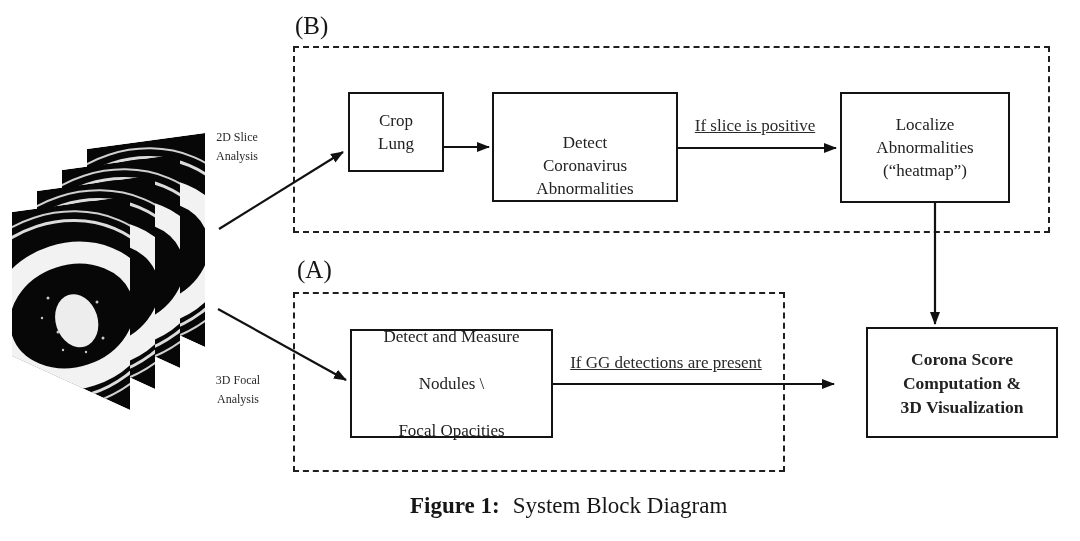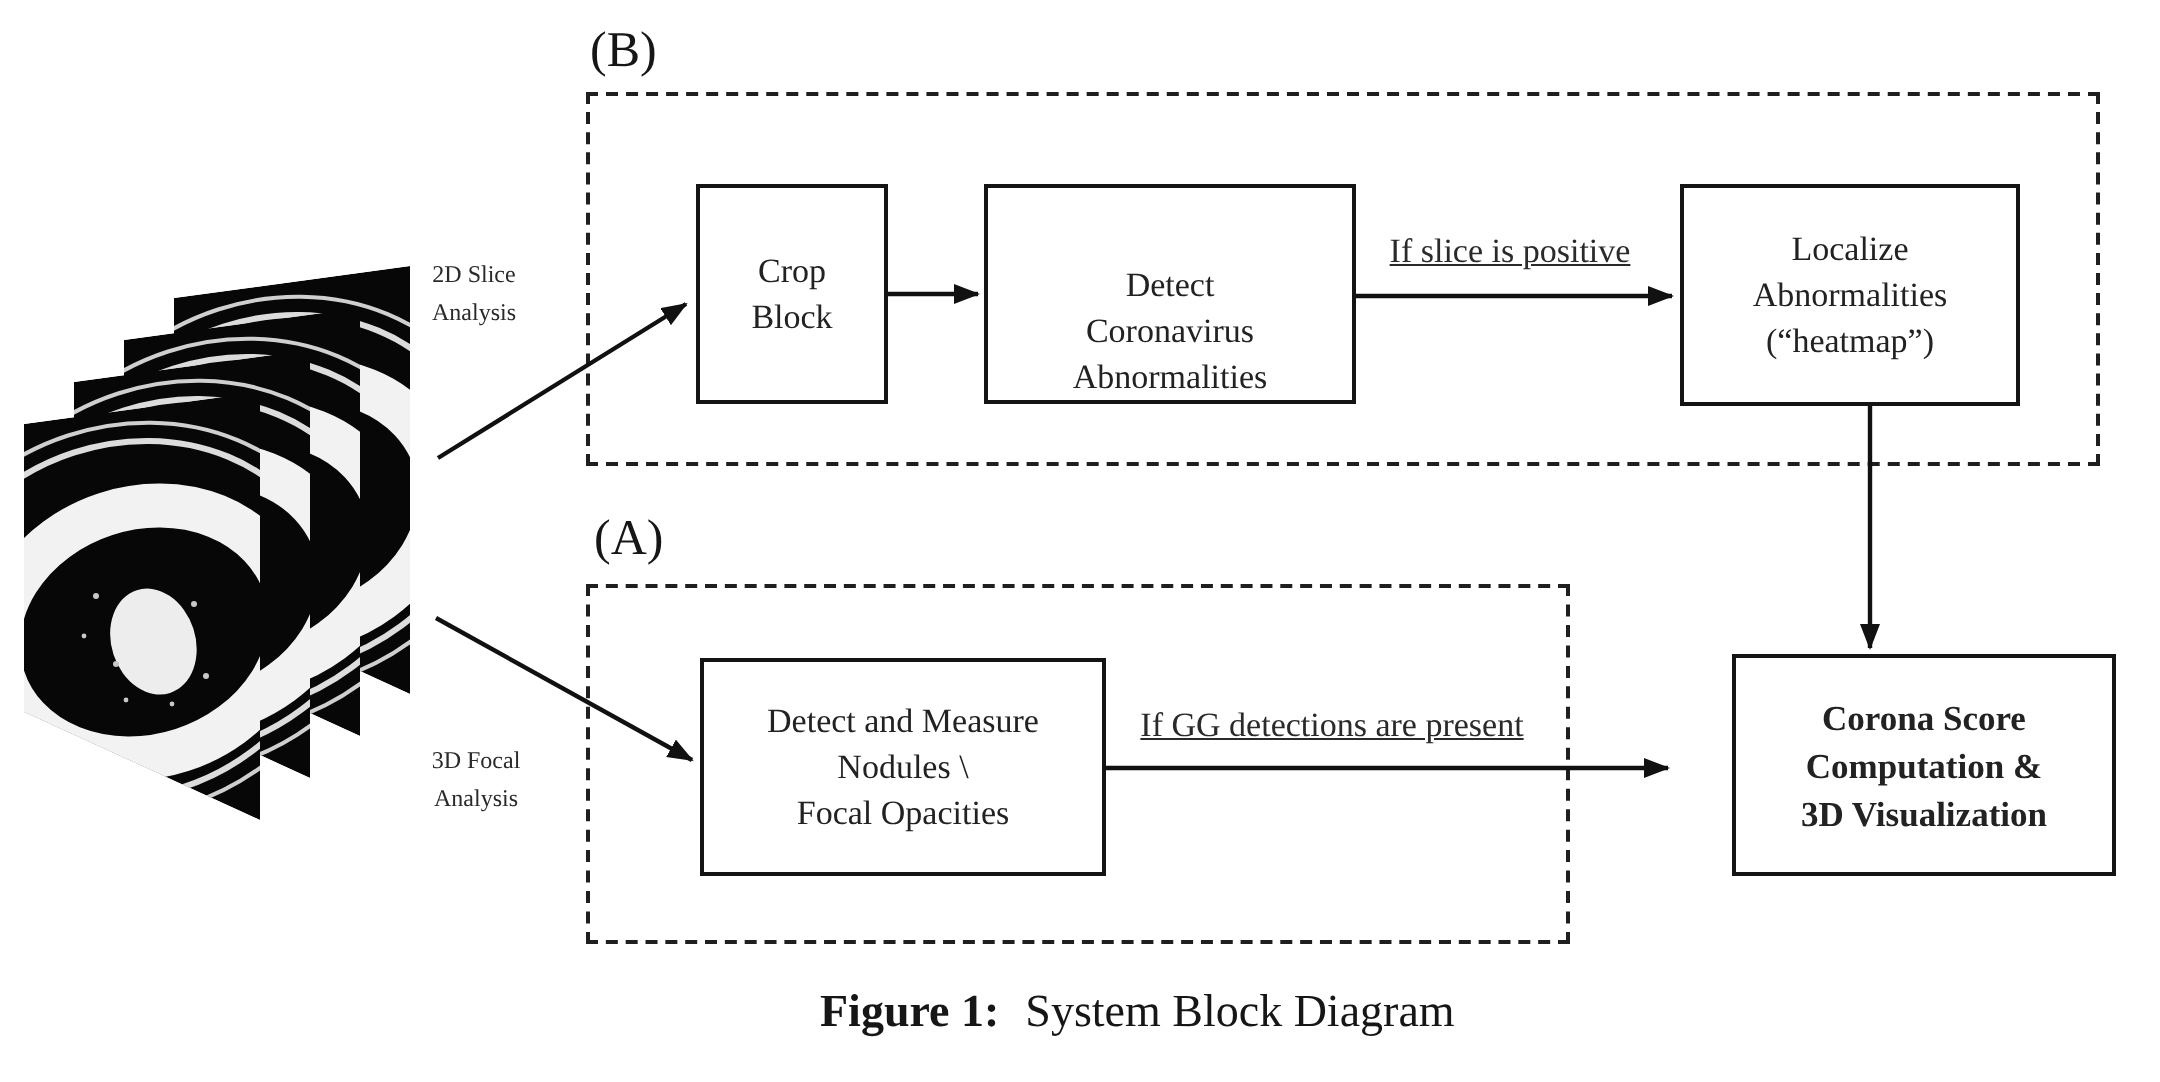--- a/index.html
+++ b/index.html
@@ -44,24 +44,24 @@
     flex-direction: column;
     justify-content: center;
     align-items: center;
     text-align: center;
     font-size: 17px;
     line-height: 23px;
     color: #222222;
     z-index: 3;
   }
   .node span { display: block; white-space: nowrap; }
-  .node-crop-lung      { left: 348px; top: 92px;  width: 96px;  height: 110px; }
+  .node-crop-lung      { left: 348px; top: 92px;  width: 96px;  height: 80px; }
   .node-detect-cov     { left: 492px; top: 92px;  width: 186px; height: 110px; justify-content: flex-end; }
   .node-localize       { left: 840px; top: 92px;  width: 170px; height: 111px; }
-  .node-detect-measure { left: 350px; top: 329px; width: 203px; height: 109px; }
+  .node-detect-measure { left: 350px; top: 329px; width: 203px; height: 109px; gap: 24px; }
   .node-corona         { left: 838px; top: 327px; width: 192px; height: 111px;
                          font-weight: bold; font-size: 17.5px; line-height: 24px; margin-left: 28px; }
   .edge-label {
     position: absolute;
     font-size: 17px;
     line-height: 20px;
     color: #2a2a2a;
     white-space: nowrap;
     transform: translateX(-50%);
     z-index: 4;
@@ -192,21 +192,21 @@
     <span>2D Slice</span><br>
     <span>Analysis</span>
   </div>
   <div class="path-label path-label-3d">
     <span>3D Focal</span><br>
     <span>Analysis</span>
   </div>
 
   <div class="node node-crop-lung">
     <span>Crop</span>
-    <span>Block</span>
+    <span>Lung</span>
   </div>
 
   <div class="node node-detect-cov">
     <span>Detect</span>
     <span>Coronavirus</span>
     <span>Abnormalities</span>
   </div>
 
   <div class="node node-localize">
     <span>Localize</span>

